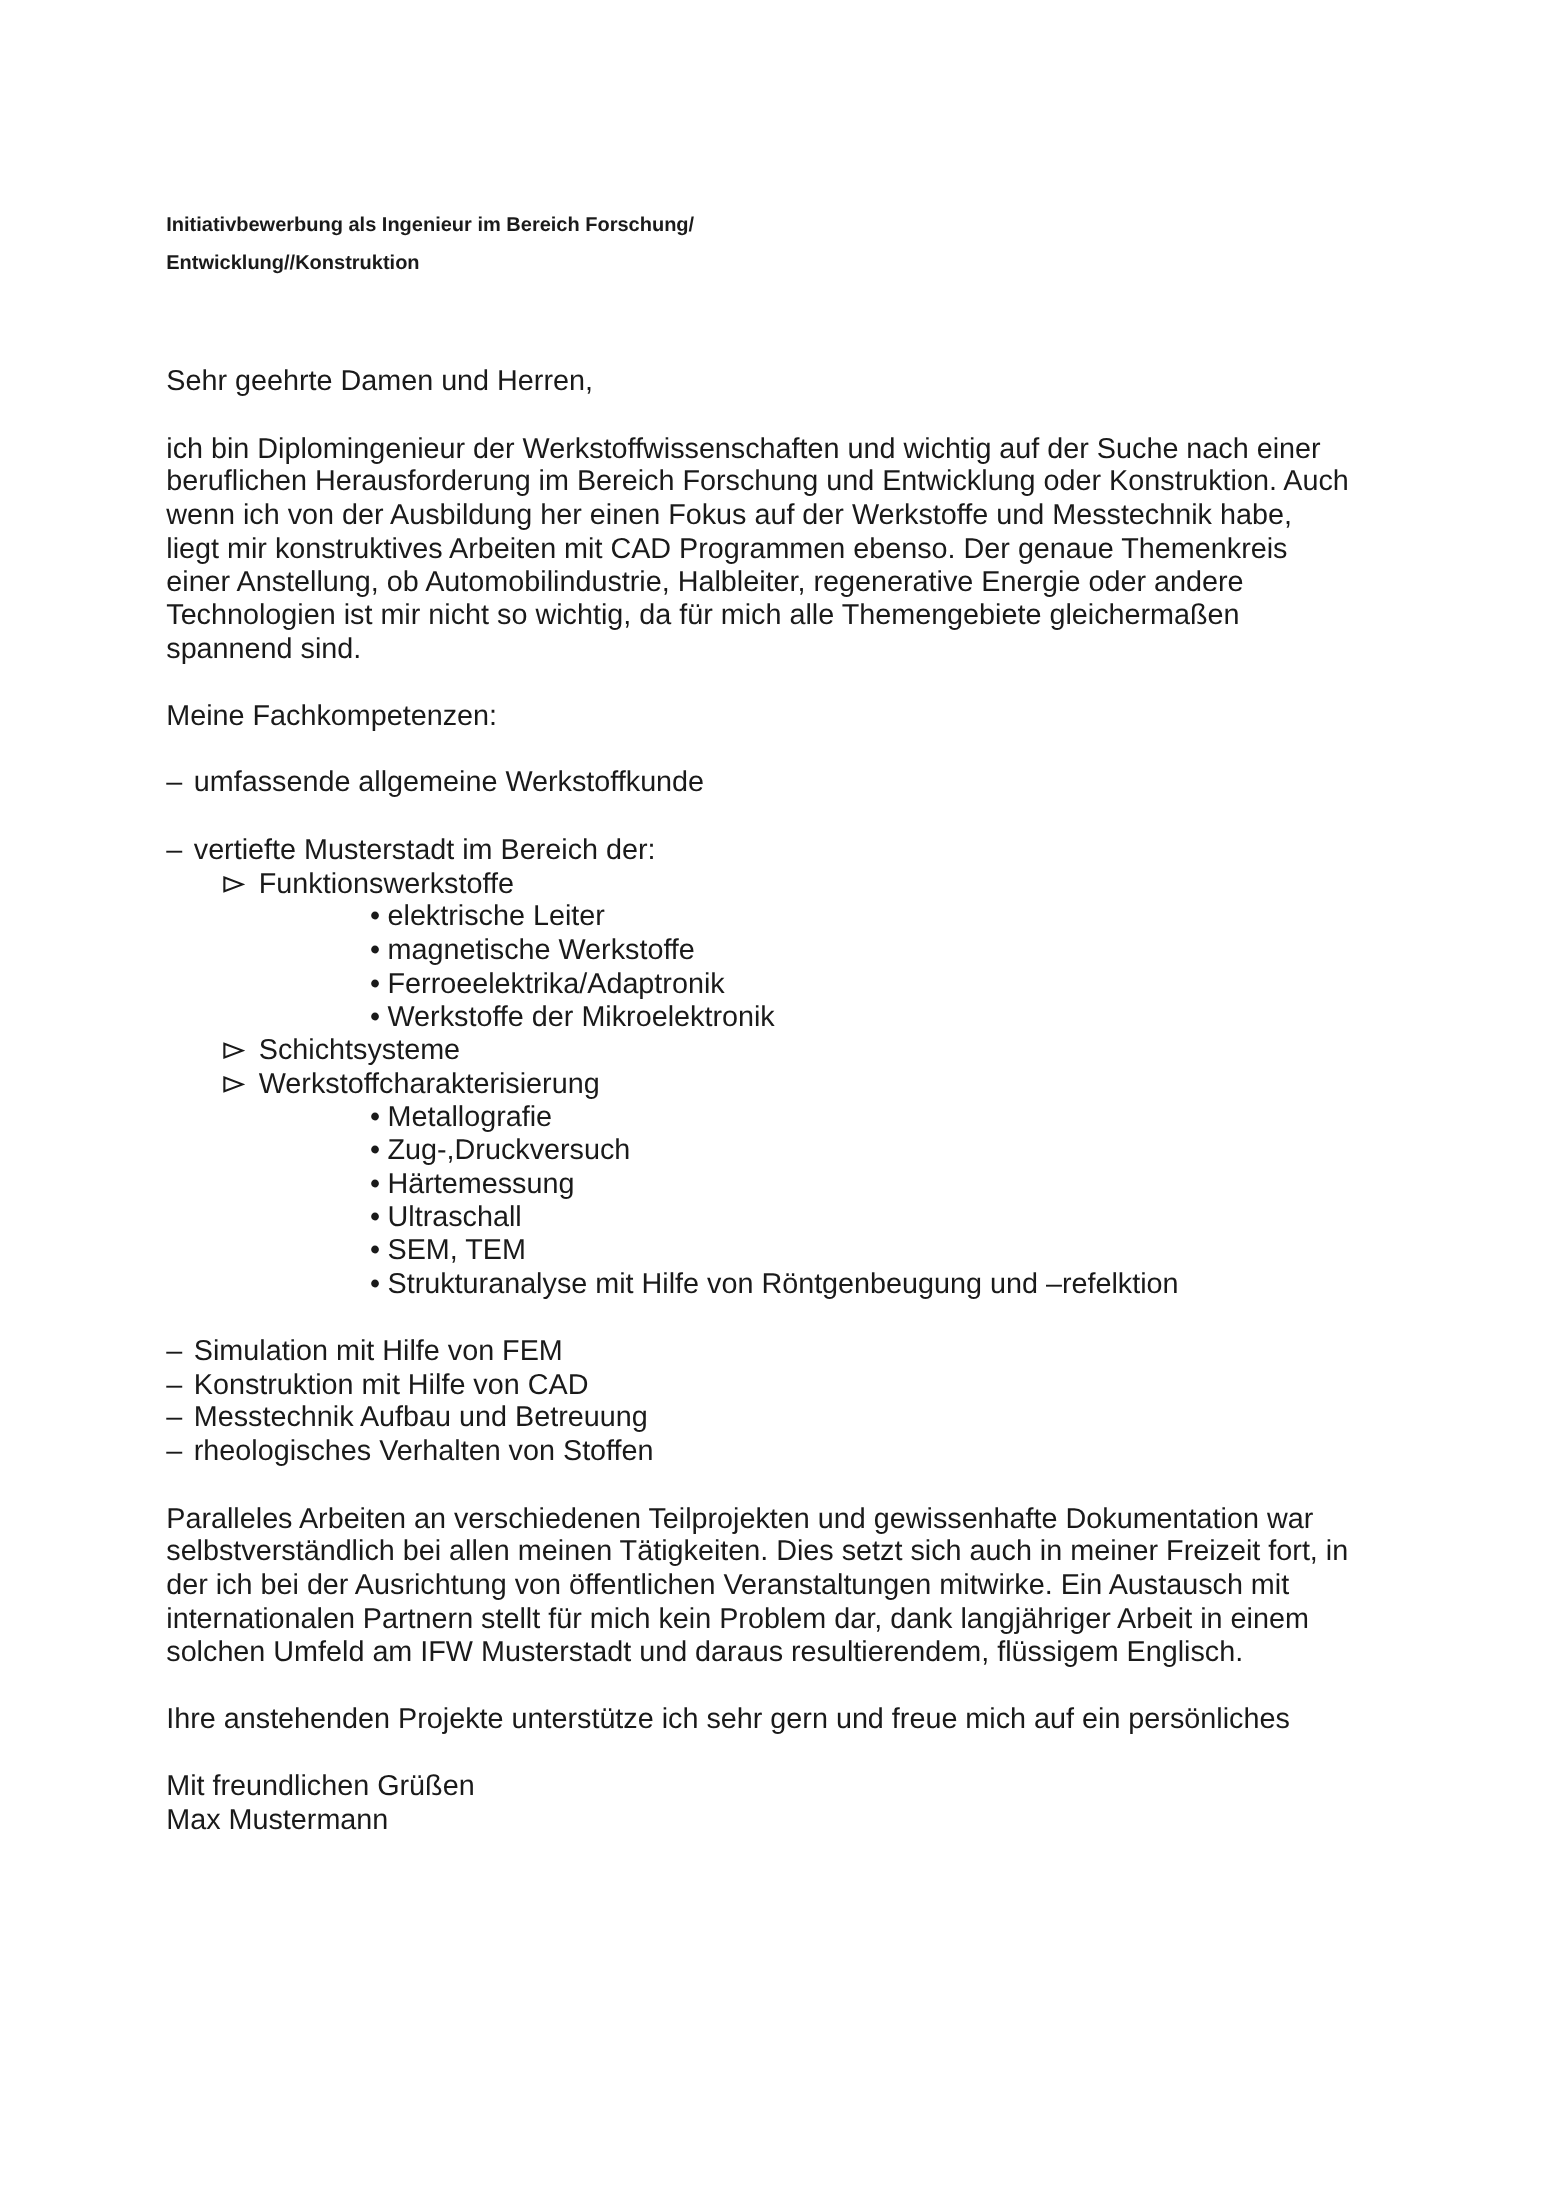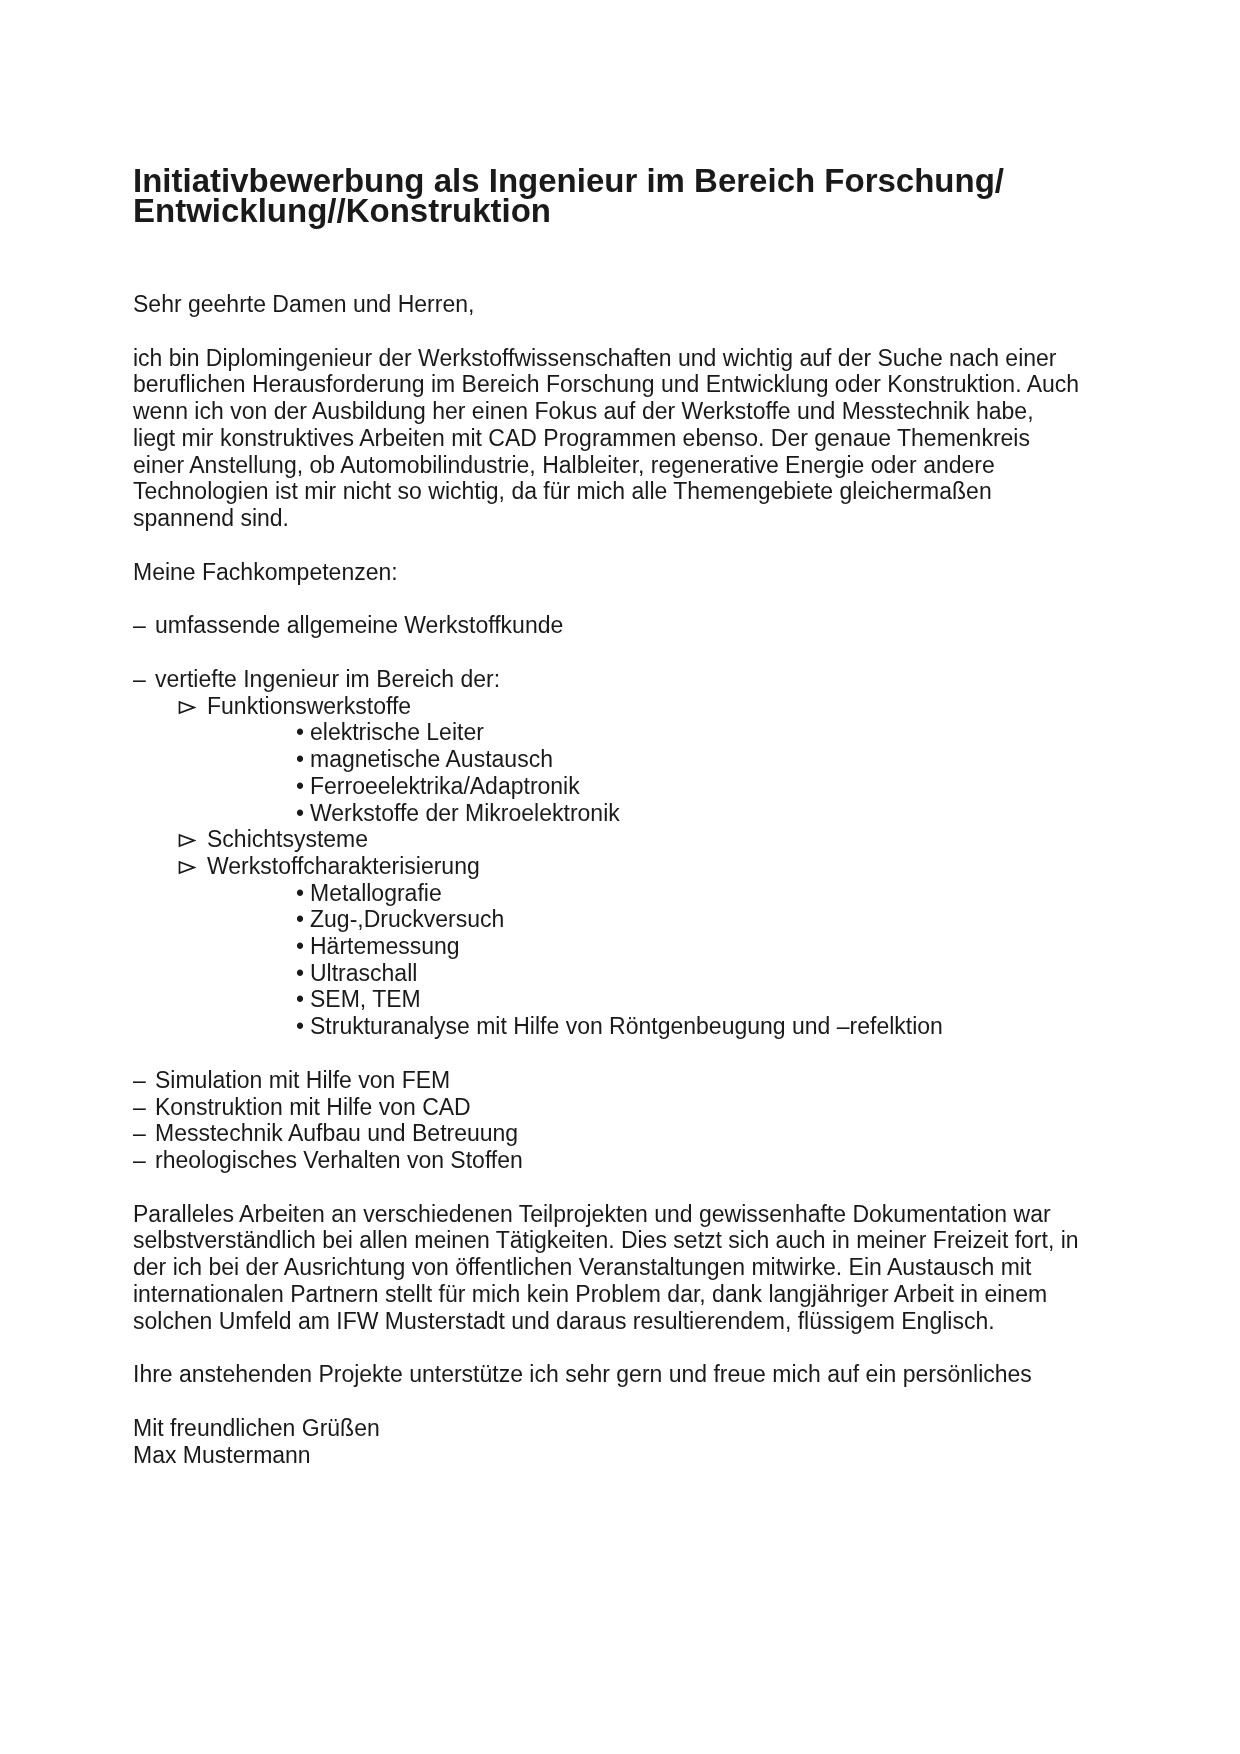--- a/index.html
+++ b/index.html
@@ -17,21 +17,21 @@
   }
   .page {
     position: absolute;
     inset: 0;
     box-sizing: border-box;
     padding: 166px 120px 0 133px;
     background: #ffffff;
   }
   .title {
     margin: 0;
-    font-size: 33px;
+    font-size: 16px;
     line-height: 30px;
     font-weight: bold;
     letter-spacing: 0;
     margin-bottom: 65px;
   }
   .para {
     font-size: 23px;
     line-height: 26.7px;
     margin: 0;
   }
@@ -75,26 +75,26 @@
       <div class="line">liegt mir konstruktives Arbeiten mit CAD Programmen ebenso. Der genaue Themenkreis</div>
       <div class="line">einer Anstellung, ob Automobilindustrie, Halbleiter, regenerative Energie oder andere</div>
       <div class="line">Technologien ist mir nicht so wichtig, da für mich alle Themengebiete gleichermaßen</div>
       <div class="line">spannend sind.</div>
     </div>
 
   <div class="para heading">Meine Fachkompetenzen:</div>
 
   <div class="para list">
       <div class="li lvl-0"><span class="marker">–</span><span>umfassende allgemeine Werkstoffkunde</span></div>
-      <div class="li lvl-0 gap-before"><span class="marker">–</span><span>vertiefte Ingenieur im Bereich der:</span></div>
+      <div class="li lvl-0 gap-before"><span class="marker">–</span><span>vertiefte Musterstadt im Bereich der:</span></div>
       <div class="li lvl-1"><span class="marker"><svg width="18" height="15" viewBox="0 0 18 15" aria-hidden="true">
             <polygon points="1.5,2 16,7.5 1.5,13" fill="#ffffff" stroke="#1a1a1a" stroke-width="1.7"></polygon>
           </svg></span><span>Funktionswerkstoffe</span></div>
       <div class="li lvl-2"><span class="marker">•</span><span>elektrische Leiter</span></div>
-      <div class="li lvl-2"><span class="marker">•</span><span>magnetische Austausch</span></div>
+      <div class="li lvl-2"><span class="marker">•</span><span>magnetische Werkstoffe</span></div>
       <div class="li lvl-2"><span class="marker">•</span><span>Ferroeelektrika/Adaptronik</span></div>
       <div class="li lvl-2"><span class="marker">•</span><span>Werkstoffe der Mikroelektronik</span></div>
       <div class="li lvl-1"><span class="marker"><svg width="18" height="15" viewBox="0 0 18 15" aria-hidden="true">
             <polygon points="1.5,2 16,7.5 1.5,13" fill="#ffffff" stroke="#1a1a1a" stroke-width="1.7"></polygon>
           </svg></span><span>Schichtsysteme</span></div>
       <div class="li lvl-1"><span class="marker"><svg width="18" height="15" viewBox="0 0 18 15" aria-hidden="true">
             <polygon points="1.5,2 16,7.5 1.5,13" fill="#ffffff" stroke="#1a1a1a" stroke-width="1.7"></polygon>
           </svg></span><span>Werkstoffcharakterisierung</span></div>
       <div class="li lvl-2"><span class="marker">•</span><span>Metallografie</span></div>
       <div class="li lvl-2"><span class="marker">•</span><span>Zug-,Druckversuch</span></div>

